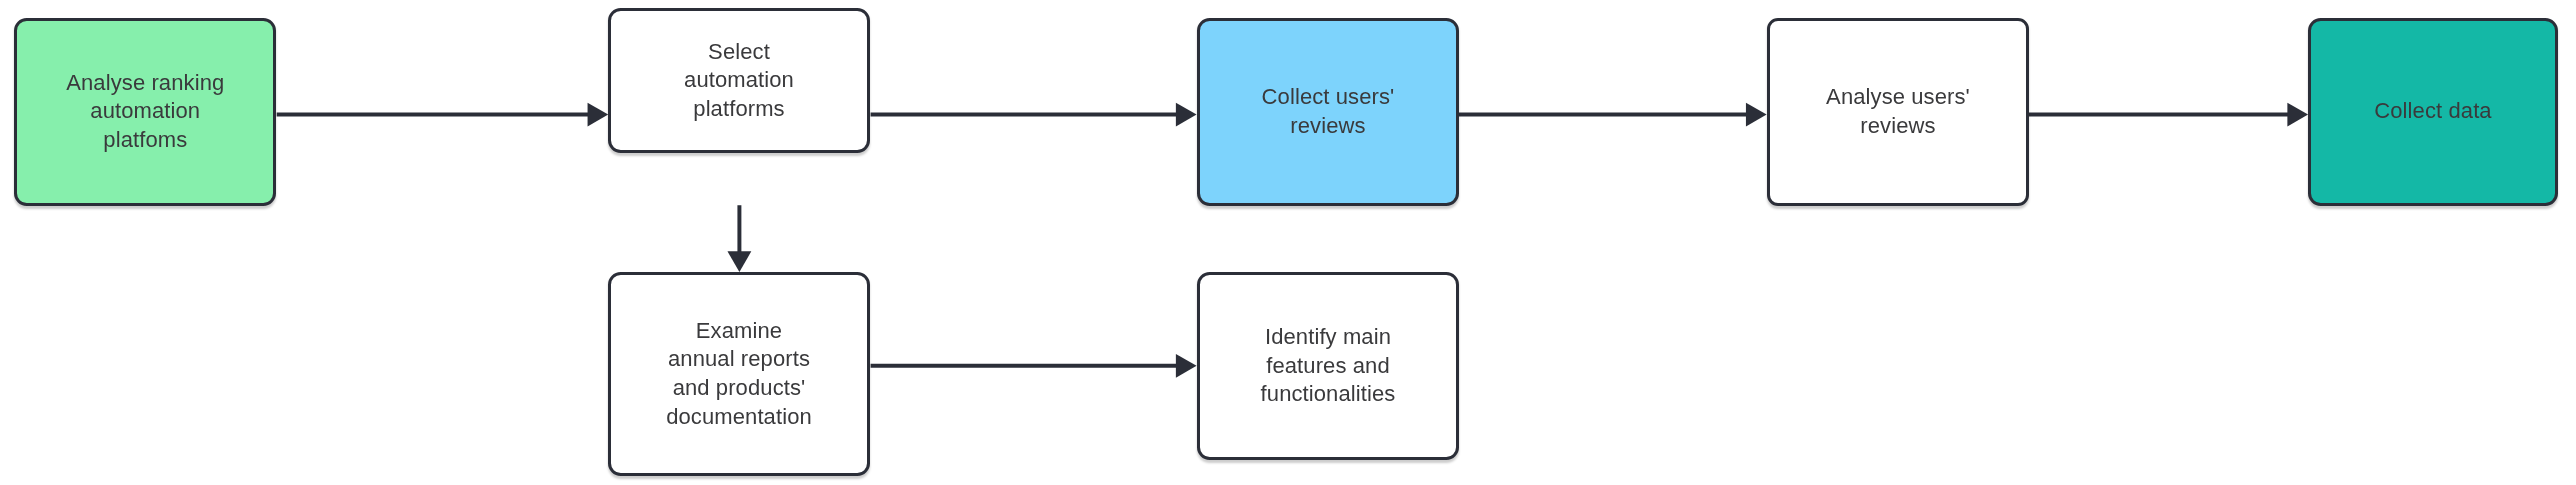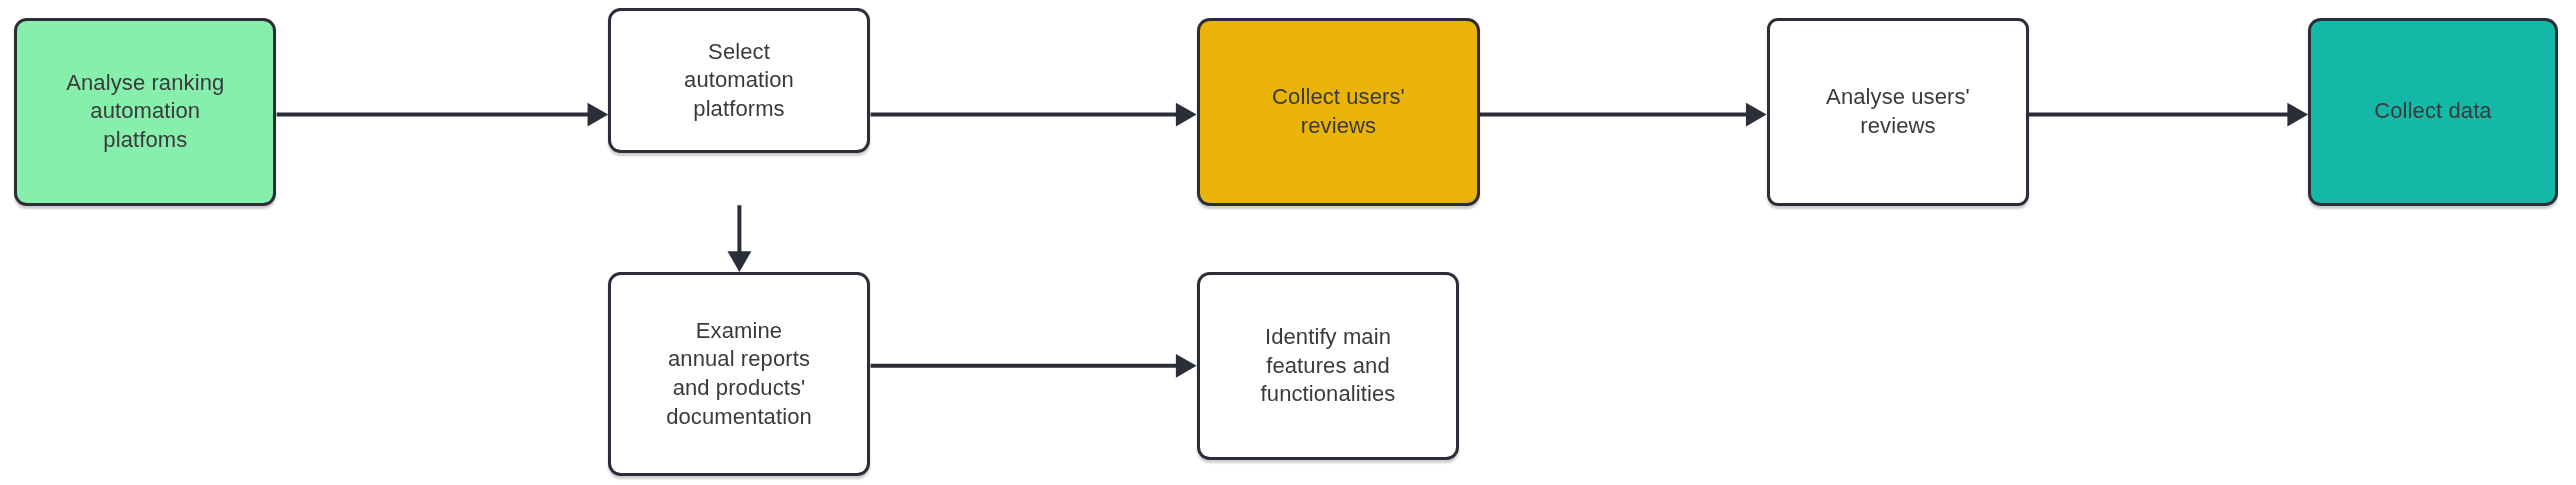--- a/index.html
+++ b/index.html
@@ -71,21 +71,21 @@
         <line x1="1095" y1="460" x2="1481" y2="460" stroke="#2b2e38" stroke-width="5"></line>
         <polygon points="1505,460 1479,445 1479,475" fill="#2b2e38"></polygon>
       </g>
     </svg>
 <div class="node" style="left: 14.3px; top: 17.5px; width: 262px; height: 188px; border-color: rgb(43, 46, 56); background: #86efac; color: rgb(58, 58, 60);">Analyse ranking
 automation
 platfoms</div>
     <div class="node" style="left: 608px; top: 8px; width: 262px; height: 145px; border-color: rgb(43, 46, 56); background: rgb(255, 255, 255); color: rgb(58, 58, 60);">Select
 automation
 platforms</div>
-    <div class="node" style="left: 1197px; top: 17.5px; width: 283px; height: 188px; border-color: rgb(43, 46, 56); background: #eab308; color: rgb(58, 58, 60);">Collect users'
+    <div class="node" style="left: 1197px; top: 17.5px; width: 262px; height: 188px; border-color: rgb(43, 46, 56); background: #7dd3fc; color: rgb(58, 58, 60);">Collect users'
 reviews</div>
     <div class="node" style="left: 1767px; top: 17.5px; width: 262px; height: 188px; border-color: rgb(43, 46, 56); background: rgb(255, 255, 255); color: rgb(58, 58, 60); border-radius: 11px;">Analyse users'
 reviews</div>
     <div class="node" style="left: 2308px; top: 17.5px; width: 250px; height: 188px; border-color: rgb(43, 46, 56); background: #14b8a6; color: rgb(58, 58, 60);">Collect data</div>
     <div class="node" style="left: 1197px; top: 272px; width: 262px; height: 188px; border-color: rgb(43, 46, 56); background: rgb(255, 255, 255); color: rgb(58, 58, 60);">Identify main
 features and
 functionalities</div>
     <div class="node" style="left: 608px; top: 272px; width: 262px; height: 204px; border-color: rgb(43, 46, 56); background: rgb(255, 255, 255); color: rgb(58, 58, 60);">Examine
 annual reports
 and products'

